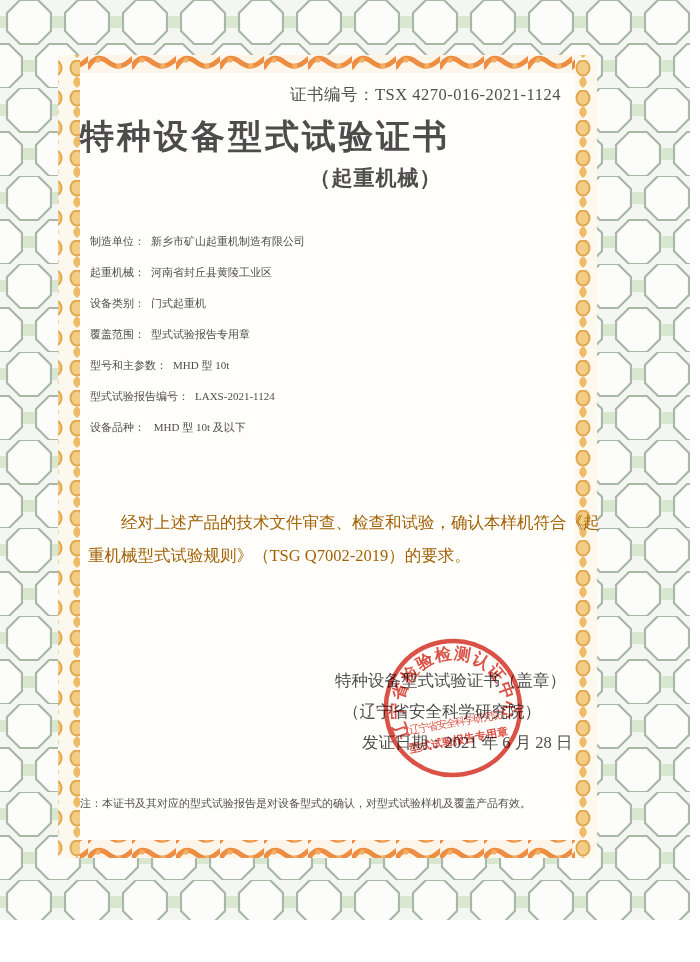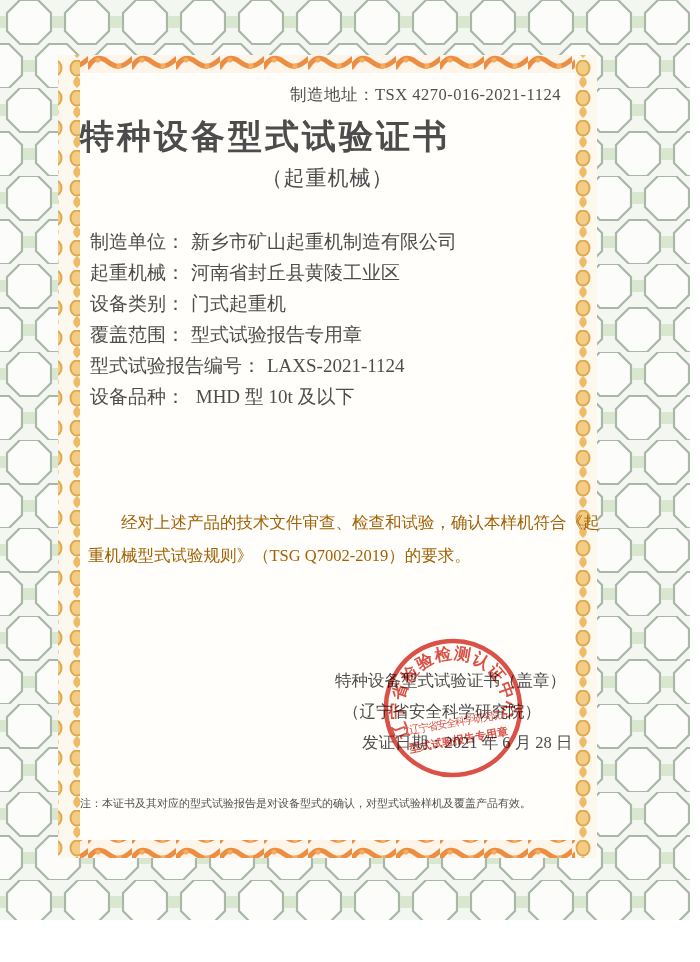--- a/index.html
+++ b/index.html
@@ -19,23 +19,23 @@
     color:#4a4a4a;
   }
   .abs{position:absolute;white-space:nowrap;}
   .cert-no{left:290px;top:84px;font-size:16.5px;letter-spacing:.5px;color:#4f4f4f;}
   .title{
     left:80px;top:114px;width:495px;
     font-size:34px;font-weight:bold;letter-spacing:3px;color:#4c4c4c;
   }
   .subtitle{
     left:80px;top:164px;width:495px;text-align:center;
-    font-size:21px;font-weight:normal;color:#4c4c4c;letter-spacing:1px;
+    font-size:21px;font-weight:bold;color:#4c4c4c;letter-spacing:1px;padding-left:48px;
   }
-  .fields{position:absolute;left:90px;top:226px;font-size:19px;color:#4d4d4d;}
+  .fields{position:absolute;left:90px;top:226px;font-size:11px;color:#4d4d4d;}
   .field-row{height:31px;line-height:31px;white-space:nowrap;}
   .field-value{margin-left:6px;}
   .statement{
     position:absolute;left:88px;top:506px;width:492px;
     font-size:16.5px;line-height:33px;color:#a16207;white-space:nowrap;
   }
   .statement .l1{text-indent:2em;}
   .sig-line{font-size:16.5px;color:#4d4d4d;}
   .sig1{left:335px;top:670px;}
   .sig2{left:343px;top:701px;}
@@ -84,38 +84,41 @@
     <rect x="58" y="55" width="539" height="18" fill="url(#scrollH)"></rect>
     <rect x="58" y="840" width="539" height="18" fill="url(#scrollH)"></rect>
     <rect x="58" y="55" width="22" height="803" fill="url(#beadV)"></rect>
     <rect x="575" y="55" width="22" height="803" fill="url(#beadV)"></rect>
     <rect x="80" y="73" width="495" height="767" fill="#fffefb"></rect>
   </svg>
 
   <div class="content">
 
     <div class="abs cert-no">
-      <span>制造地址：</span><span>TSX 4270-016-2021-1124</span>
+      <span>证书编号：</span><span>TSX 4270-016-2021-1124</span>
     </div>
 
     <div class="abs title">特种设备型式试验证书</div>
     <div class="abs subtitle">（起重机械）</div>
 
     <div class="fields">
       <div class="field-row">
         <span>制造单位：</span><span class="field-value">新乡市矿山起重机制造有限公司</span>
       </div>
       <div class="field-row">
         <span>起重机械：</span><span class="field-value">河南省封丘县黄陵工业区</span>
       </div>
       <div class="field-row">
         <span>设备类别：</span><span class="field-value">门式起重机</span>
       </div>
       <div class="field-row">
         <span>覆盖范围：</span><span class="field-value">型式试验报告专用章</span>
+      </div>
+      <div class="field-row">
+        <span>型号和主参数：</span><span class="field-value">MHD 型 10t</span>
       </div>
       <div class="field-row">
         <span>型式试验报告编号：</span><span class="field-value">LAXS-2021-1124</span>
       </div>
       <div class="field-row">
         <span>设备品种：</span><span class="field-value"> MHD 型 10t 及以下</span>
       </div>
     </div>
 
     <div class="statement">

